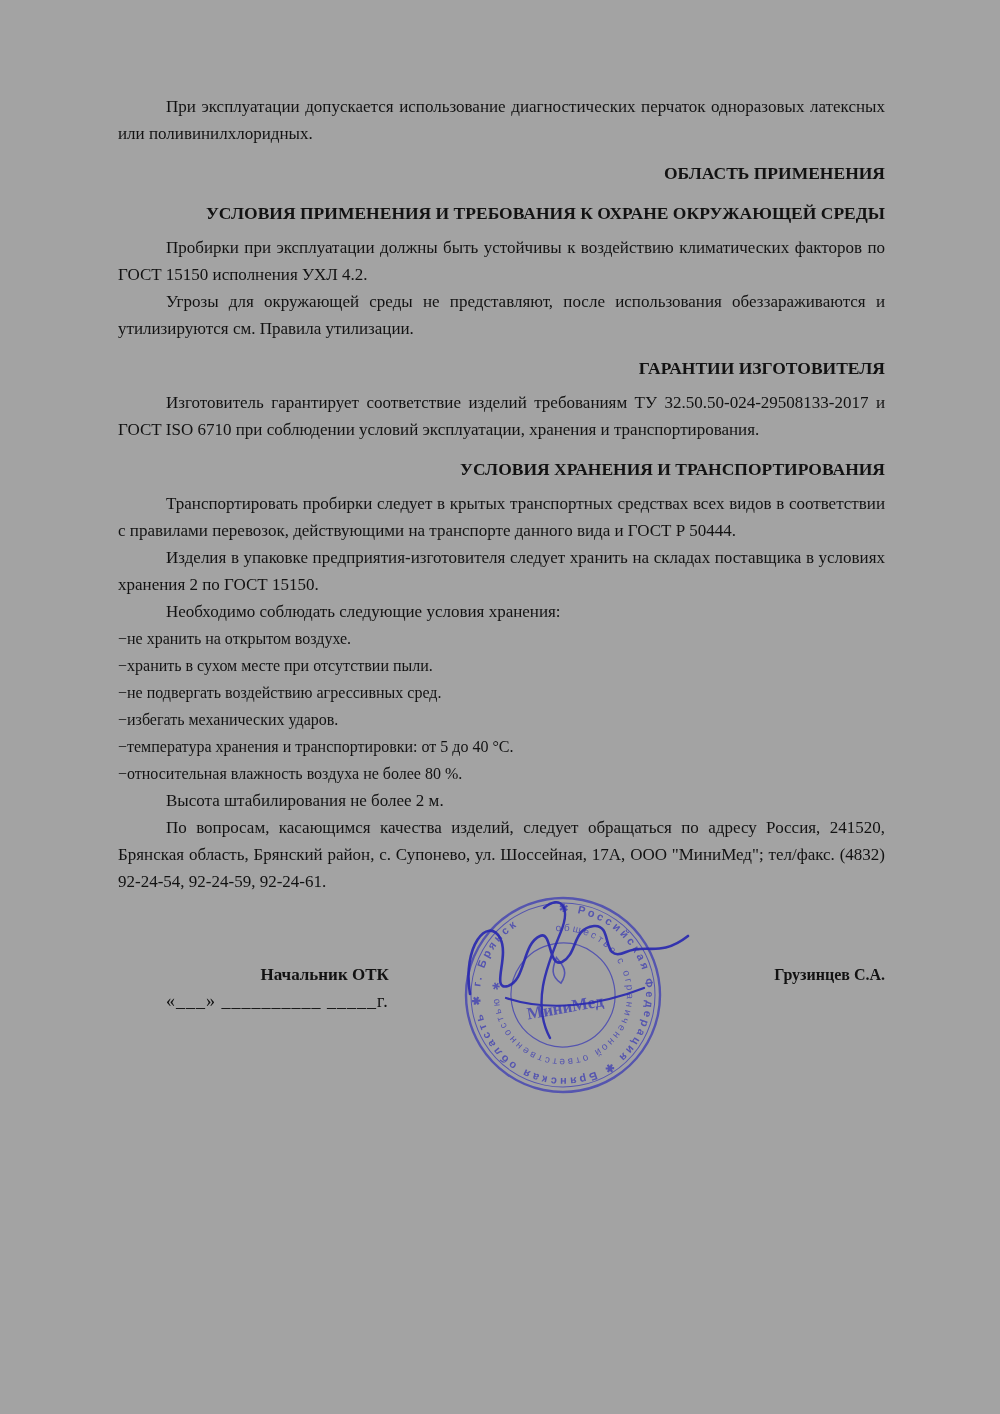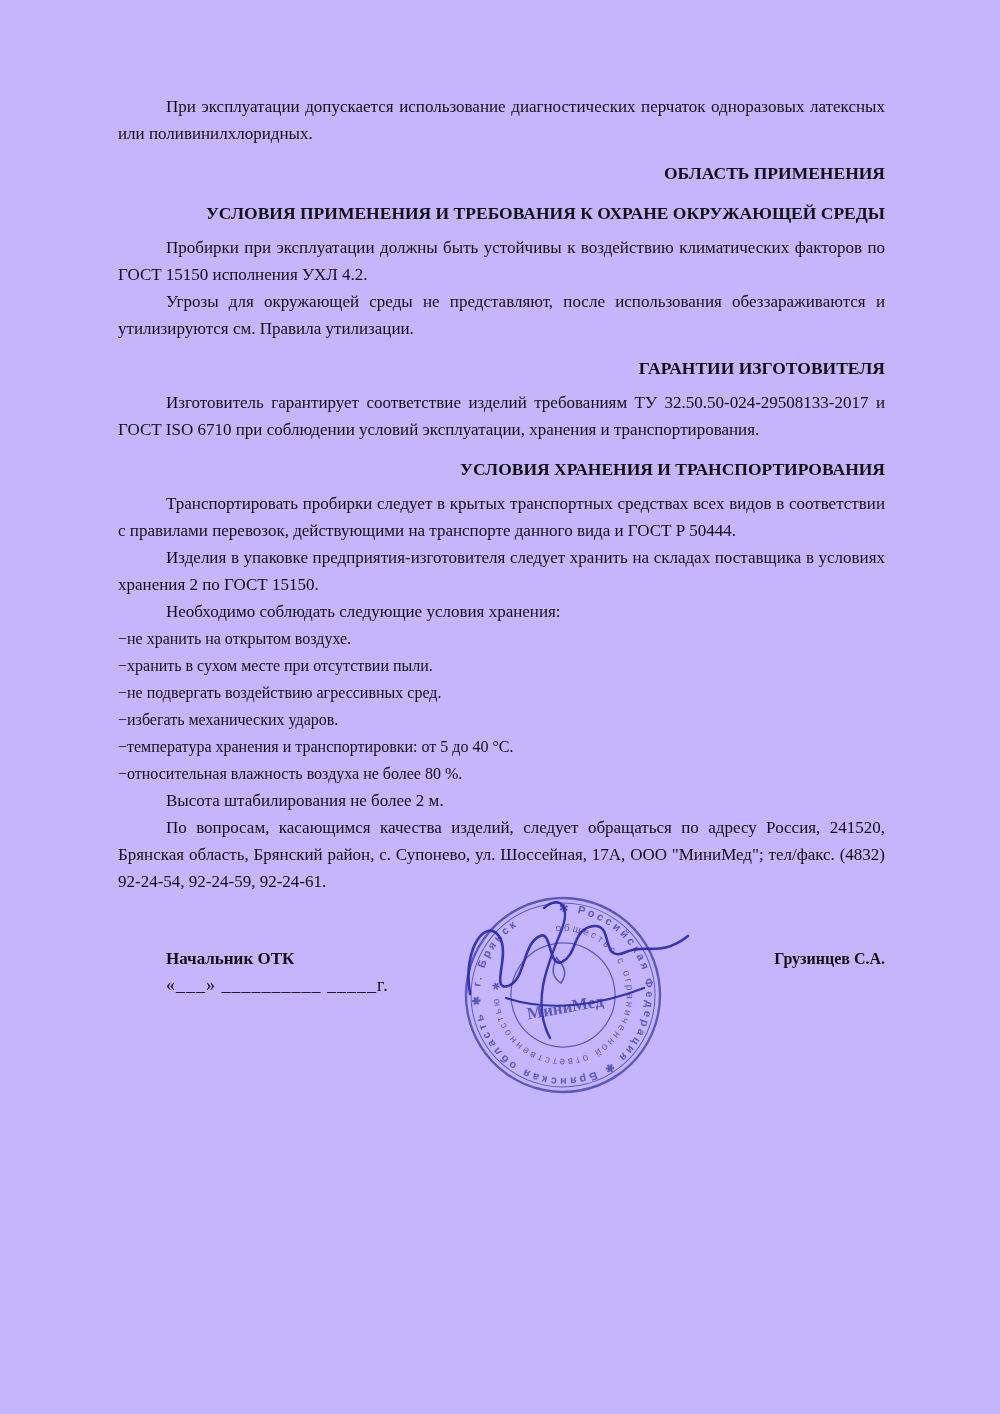--- a/index.html
+++ b/index.html
@@ -7,21 +7,21 @@
   body {
     width: 1000px; height: 1414px;
     font-family: "Liberation Serif", serif;
     color: #121212;
   }
   .page {
     position: relative;
     width: 1000px; height: 1414px;
     padding: 93px 115px 0 118px;
     overflow: hidden;
-    background: #c4b5fd;
+    background: #a3a3a3;
   }
   p.body {
     font-size: 17px;
     line-height: 27px;
     text-align: justify;
   }
   p.indent { text-indent: 48px; }
   h2.sec {
     font-size: 17.5px;
     line-height: 27px;
@@ -31,21 +31,22 @@
   }
   .list p {
     font-size: 16px;
     line-height: 27px;
     text-align: left;
   }
   .sig-row {
     display: flex;
     justify-content: space-between;
     align-items: flex-start;
-    margin-top: 50px;
+    margin-top: 66px;
+    text-align: right;
   }
   .sig-left { padding-left: 48px; }
   .sig-position { font-size: 17px; font-weight: bold; line-height: 27px; }
   .sig-date { font-size: 18px; line-height: 27px; letter-spacing: 1px; }
   .sig-name { font-size: 16px; font-weight: bold; line-height: 27px; }
   .stamp-wrap {
     position: absolute;
     left: 463px; top: 895px;
     width: 200px; height: 200px;
     transform: rotate(-10deg);

